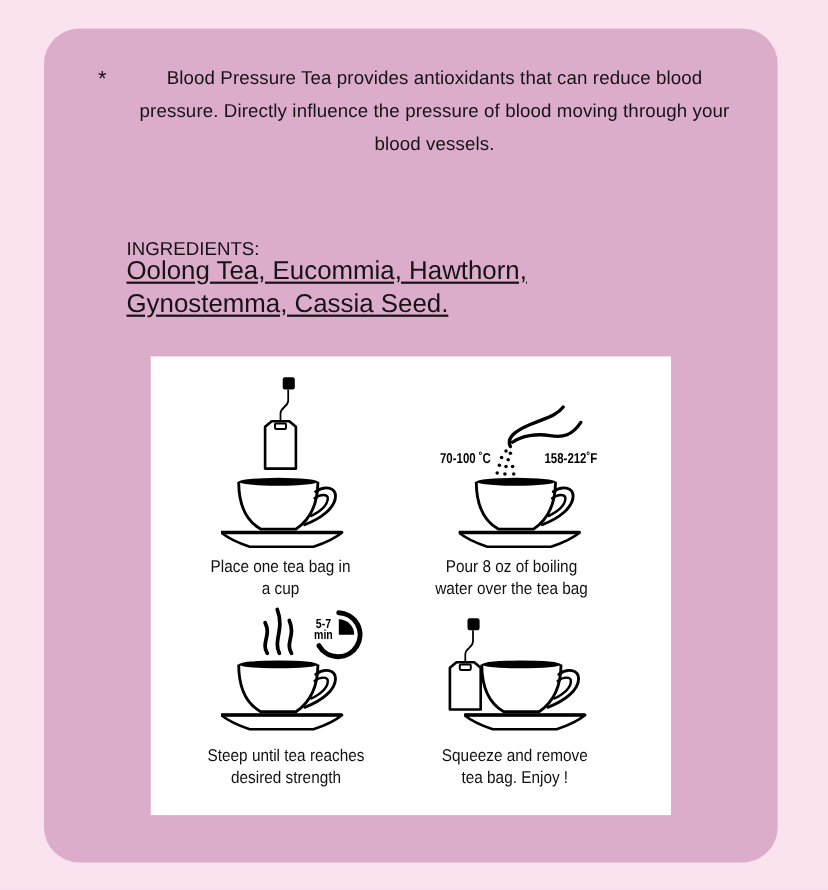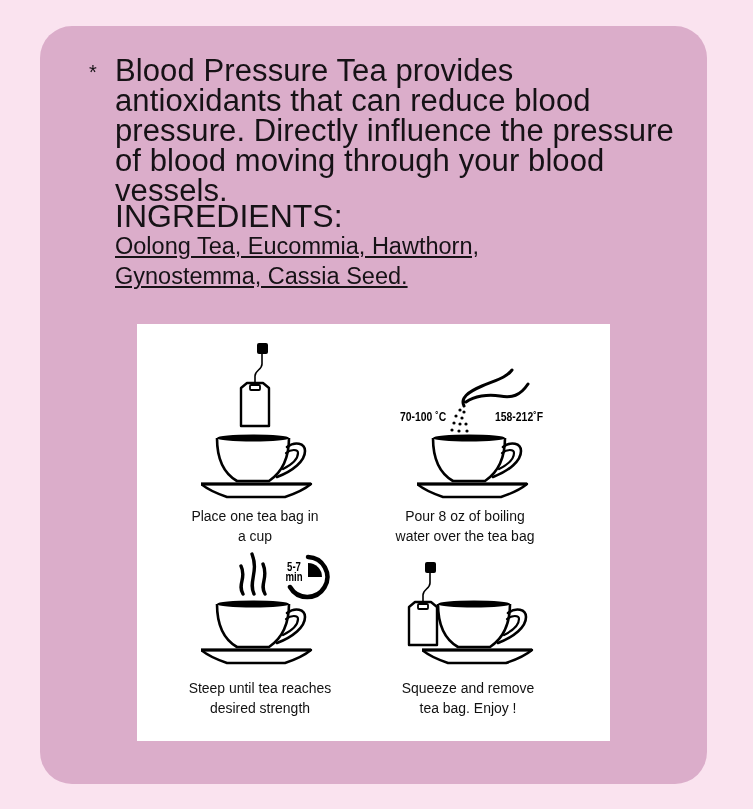--- a/index.html
+++ b/index.html
@@ -21,28 +21,29 @@
     .bullet {
       position: absolute;
       left: 89px; top: 62px;
       font-size: 20px;
       line-height: 20px;
     }
     .desc {
       position: absolute;
       left: 115px; top: 56px;
       width: 560px;
-      font-size: 31px;
+      font-size: 17px;
       line-height: 30px;
       letter-spacing: 0.1px;
+      text-align: center;
     }
     .ing-title {
       position: absolute;
-      left: 115px; top: 201px;
-      font-size: 32px;
+      left: 115px; top: 212px;
+      font-size: 17px;
       line-height: 30px;
     }
     .ing-list {
       position: absolute;
       left: 115px; top: 231px;
       width: 420px;
       font-size: 23.5px;
       line-height: 30px;
       text-decoration: underline;
     }

